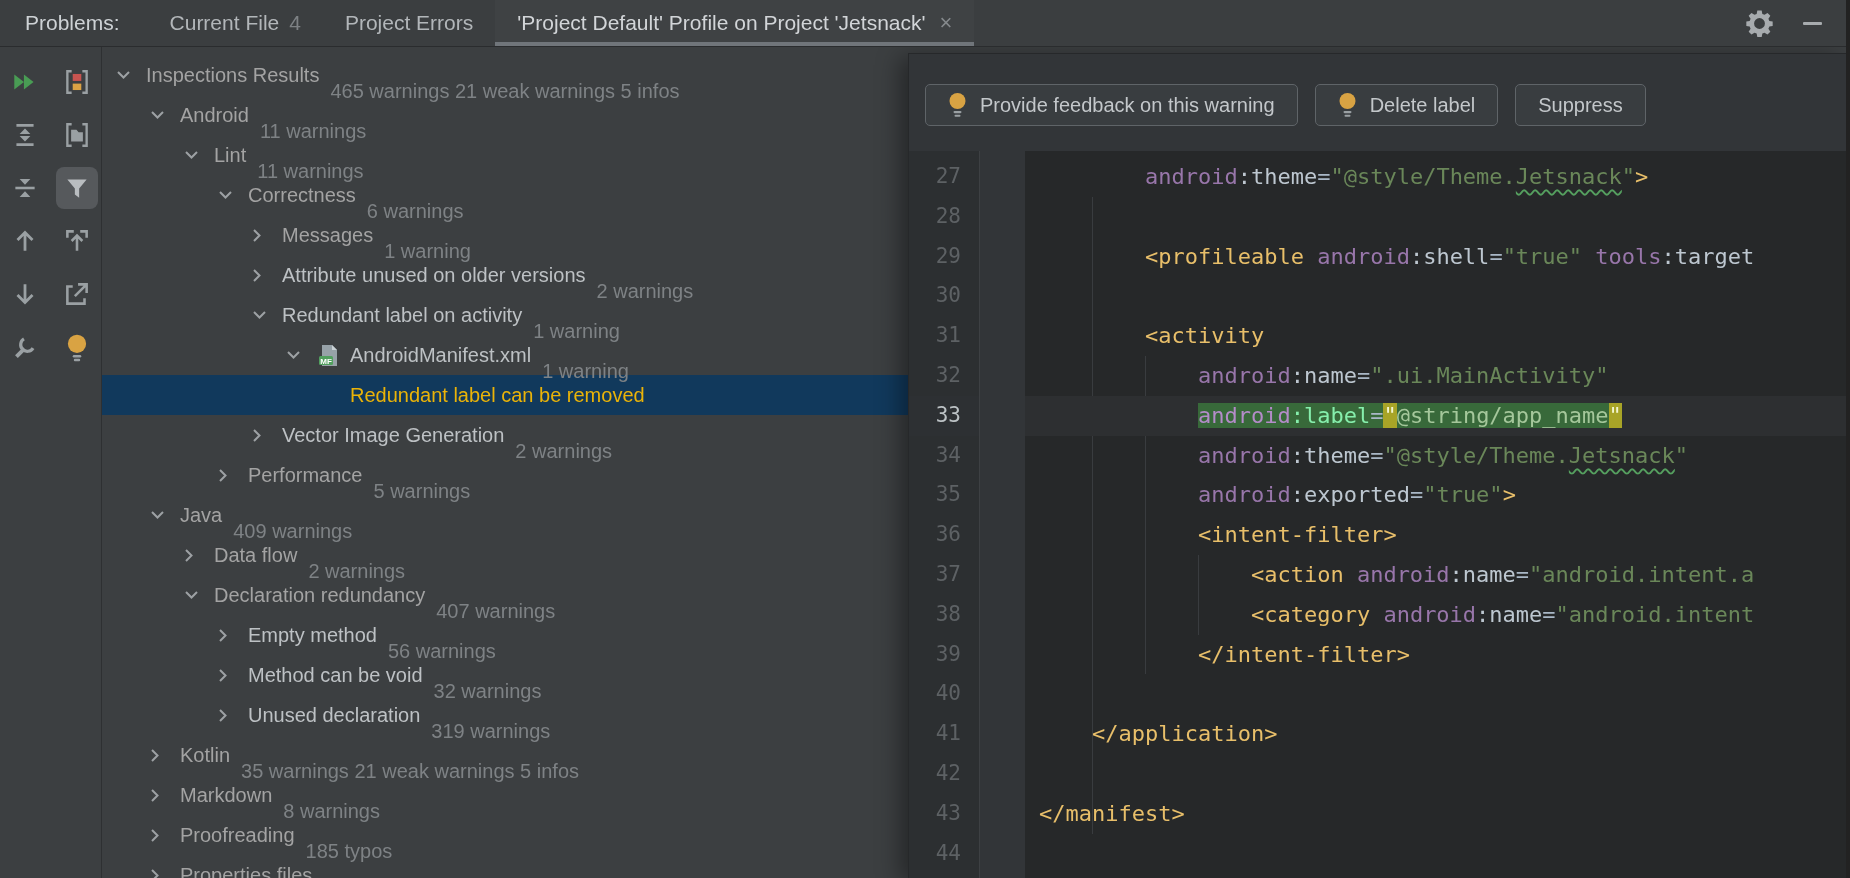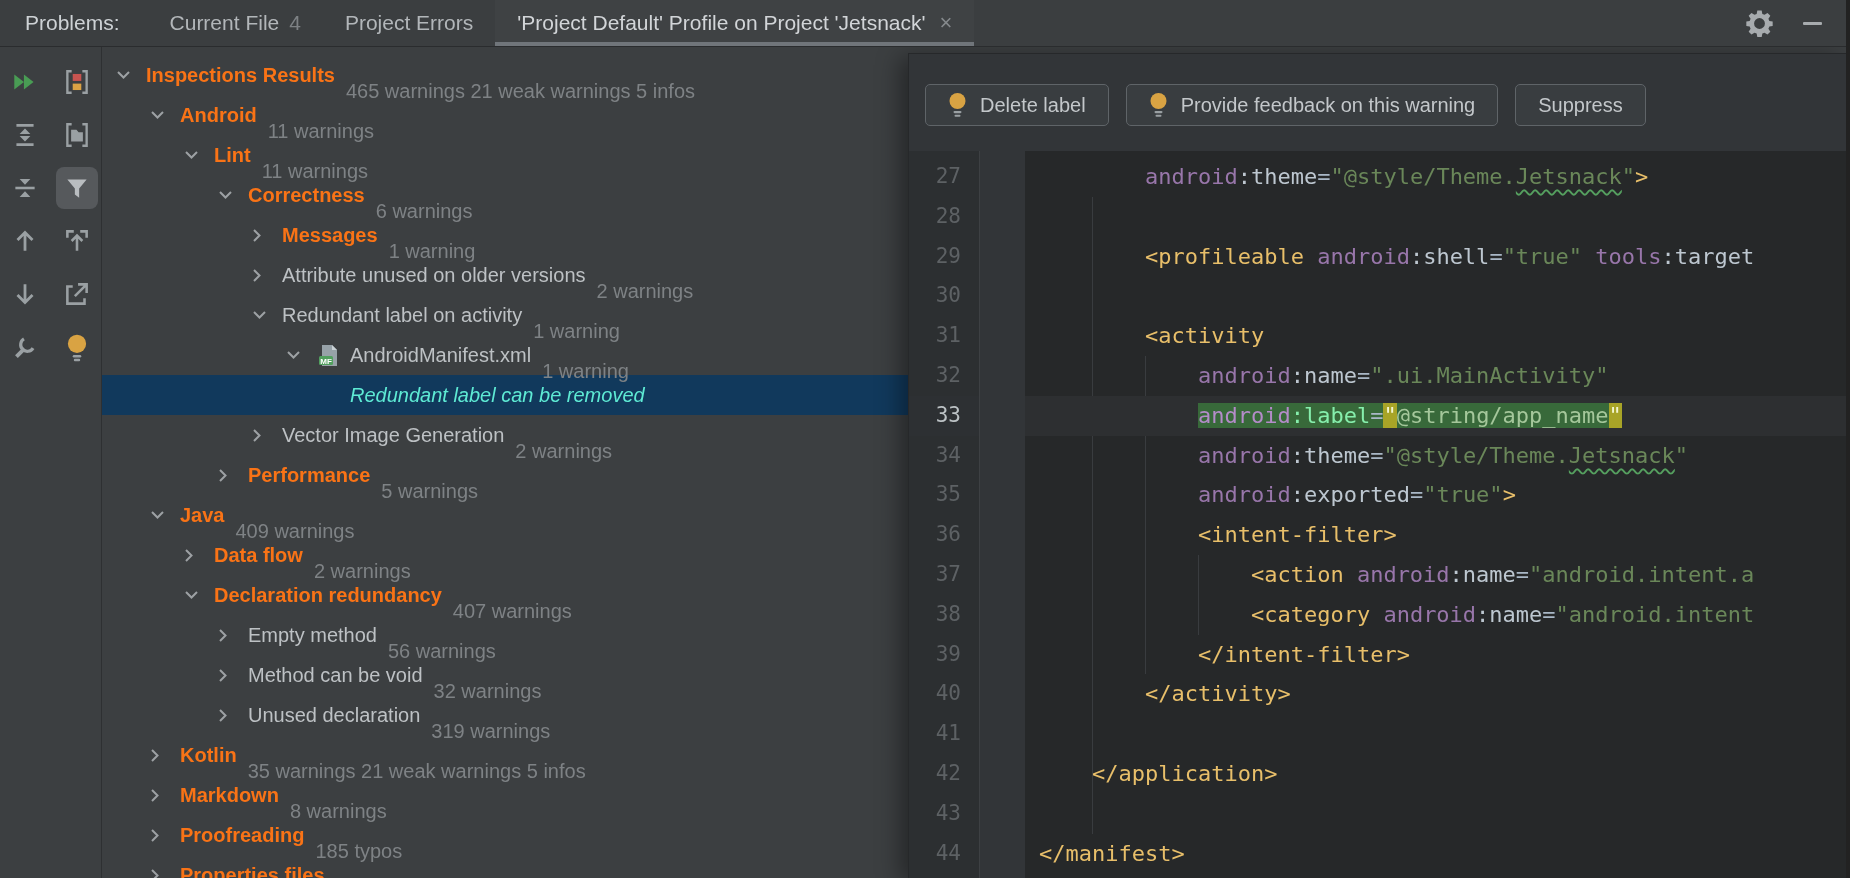--- a/index.html
+++ b/index.html
@@ -27,22 +27,22 @@
   .ticon{width:42px;height:42px;display:flex;align-items:center;justify-content:center;border-radius:8px;}
   .ticon.sel{background:#56595c;}
 
   
   .tree{position:absolute;left:102px;top:47px;right:0;bottom:0;overflow:hidden;padding-top:8px;z-index:1;}
   .trow{display:flex;align-items:center;height:40px;white-space:nowrap;}
   .trow.selected{background:#11395c;}
   .chev{width:30px;display:inline-flex;justify-content:flex-start;align-items:center;flex:none;}
   .ficon{display:inline-flex;margin-right:9px;flex:none;align-items:flex-end;}
   .tlabel{font-size:20px;color:#bdc1c4;}
-  .tlabel.b{font-weight:bold;color:#f97316;}
-  .trow.selected .tlabel{color:#5eead4;font-style:italic;}
+  .tlabel.b{font-weight:normal;color:#a3a3a3;}
+  .trow.selected .tlabel{color:#eab308;}
   .tcount{margin-left:11px;font-size:20px;color:#7e8285;margin-top:32px;}
 
   
   .popup{position:absolute;left:908px;top:53px;right:0;bottom:0;background:#323538;z-index:20;
          border-left:1px solid #26282a;border-top:1px solid #26282a;box-shadow:-8px 4px 22px rgba(0,0,0,.38);}
   .pbuttons{position:absolute;top:30px;left:16px;right:0;height:44px;display:flex;gap:17px;overflow:hidden;}
   .pbtn{display:flex;align-items:center;gap:13px;padding:0 22px;height:42px;background:#393d40;
         border:1px solid #5f6468;border-radius:5px;color:#c3c7ca;font-size:20px;white-space:nowrap;flex:none;}
 
   
@@ -364,31 +364,31 @@
   <div class="popup">
     <div class="pbuttons" id="pbuttons">
         <button class="pbtn">
           <span style="display:inline-flex;">
             <svg width="19" height="27" viewBox="0 0 19 27">
               <circle cx="9.5" cy="9" r="8" fill="#d9a343"></circle>
               <rect x="5.5" y="19" width="8" height="2.2" rx="1.1" fill="#9aa0a3"></rect>
               <rect x="6.5" y="22.7" width="6" height="2.1" rx="1" fill="#9aa0a3"></rect>
             </svg>
           </span>
-          <span>Delete label</span>
+          <span>Provide feedback on this warning</span>
         </button>
         <button class="pbtn">
           <span style="display:inline-flex;">
             <svg width="19" height="27" viewBox="0 0 19 27">
               <circle cx="9.5" cy="9" r="8" fill="#d9a343"></circle>
               <rect x="5.5" y="19" width="8" height="2.2" rx="1.1" fill="#9aa0a3"></rect>
               <rect x="6.5" y="22.7" width="6" height="2.1" rx="1" fill="#9aa0a3"></rect>
             </svg>
           </span>
-          <span>Provide feedback on this warning</span>
+          <span>Delete label</span>
         </button>
         <button class="pbtn">
           <span>Suppress</span>
         </button>
       </div>
     <div class="editor">
       <div class="gutter" id="gutter">
           <div class="gnum">27</div>
           <div class="gnum">28</div>
           <div class="gnum">29</div>
@@ -418,21 +418,20 @@
           <div class="cline"></div>
           <div class="cline"><span class="c-w">        </span><span class="c-t">&lt;activity</span></div>
           <div class="cline"><span class="c-w">            </span><span class="c-a">android</span><span class="c-n">:name</span><span class="c-e">=</span><span class="c-s">".ui.MainActivity"</span></div>
           <div class="cline current"><span class="c-w">            </span><span class="c-a bg-g">android</span><span class="c-n bg-g">:label</span><span class="c-e bg-g">=</span><span class="c-s bg-y">"</span><span class="c-s bg-g">@string/app_name</span><span class="c-s bg-y">"</span></div>
           <div class="cline"><span class="c-w">            </span><span class="c-a">android</span><span class="c-n">:theme</span><span class="c-e">=</span><span class="c-s">"@style/Theme.</span><span class="c-s sq">Jetsnack</span><span class="c-s">"</span></div>
           <div class="cline"><span class="c-w">            </span><span class="c-a">android</span><span class="c-n">:exported</span><span class="c-e">=</span><span class="c-s">"true"</span><span class="c-t">&gt;</span></div>
           <div class="cline"><span class="c-w">            </span><span class="c-t">&lt;intent-filter&gt;</span></div>
           <div class="cline"><span class="c-w">                </span><span class="c-t">&lt;action</span><span class="c-w"> </span><span class="c-a">android</span><span class="c-n">:name</span><span class="c-e">=</span><span class="c-s">"android.intent.a</span></div>
           <div class="cline"><span class="c-w">                </span><span class="c-t">&lt;category</span><span class="c-w"> </span><span class="c-a">android</span><span class="c-n">:name</span><span class="c-e">=</span><span class="c-s">"android.intent</span></div>
           <div class="cline"><span class="c-w">            </span><span class="c-t">&lt;/intent-filter&gt;</span></div>
-          <div class="cline"><span class="c-w">        </span><span class="c-t">&lt;/activity&gt;</span></div>
           <div class="cline"></div>
           <div class="cline"><span class="c-w">    </span><span class="c-t">&lt;/application&gt;</span></div>
           <div class="cline"></div>
           <div class="cline"><span class="c-t">&lt;/manifest&gt;</span></div>
         </div>
     </div>
   </div>
 
 </div>
 

